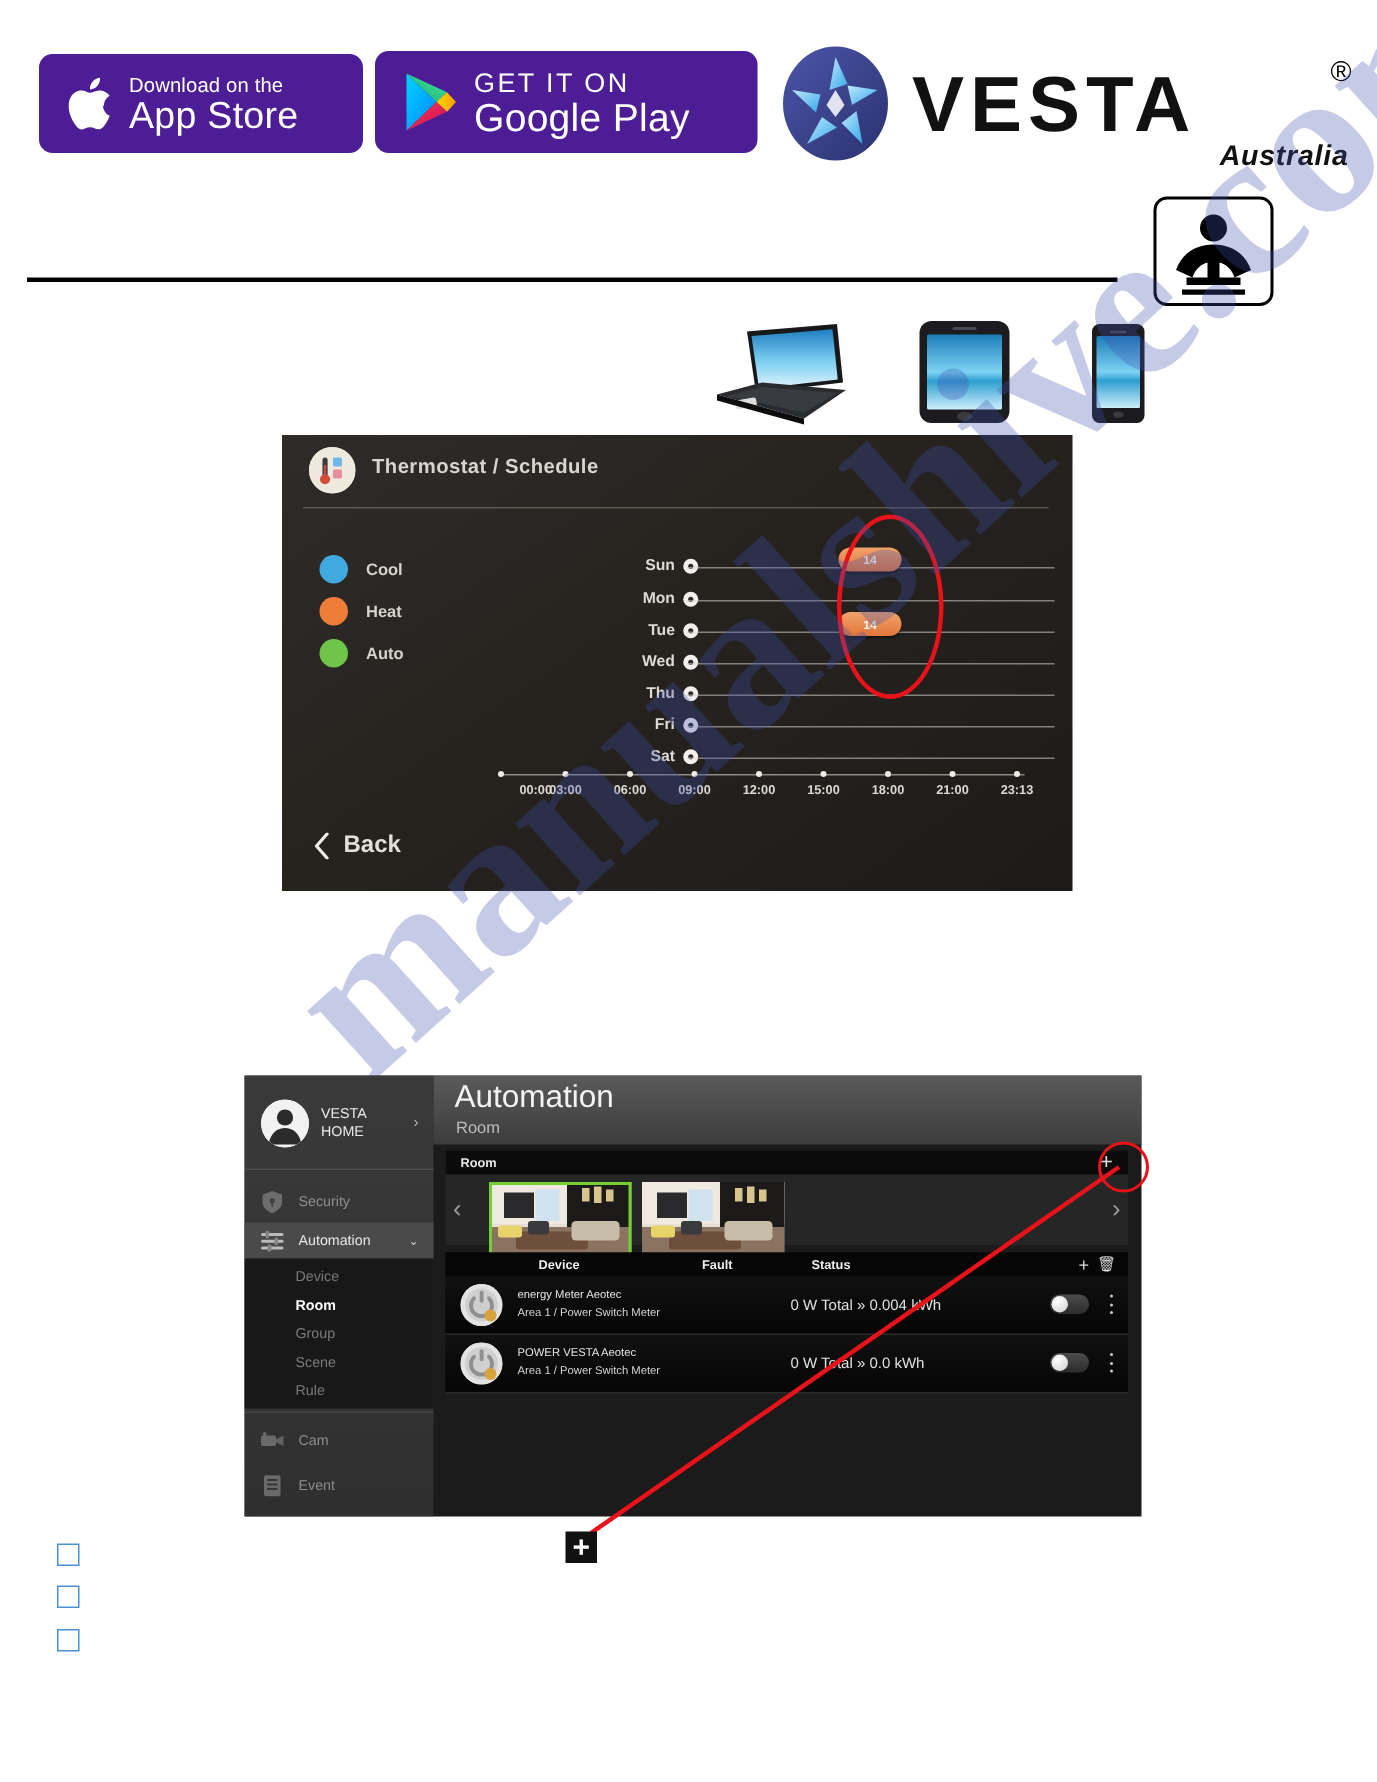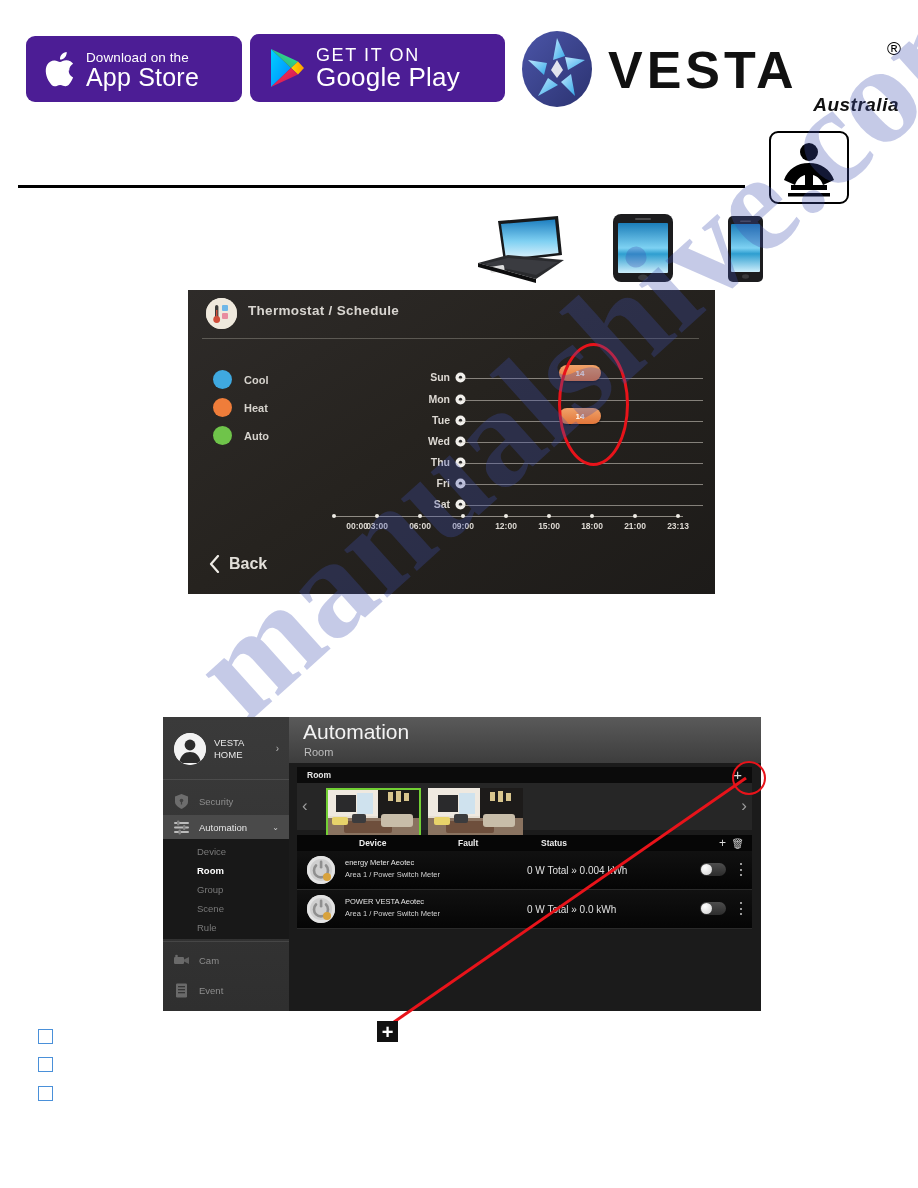--- a/index.html
+++ b/index.html
@@ -618,21 +618,21 @@
         </div>
         <div class="room-caption">
           <span>kitchen</span>
         </div>
       </div>
     </div>
 
     <div id="device-panel">
       <div id="device-head">
         <span class="dev-col" style="left:62px;">Device</span>
-        <span class="dev-col" style="left:161px;">Fault</span>
+        <span class="dev-col" style="left:171px;">Fault</span>
         <span class="dev-col" style="left:244px;">Status</span>
         <span id="dev-add-button">+</span>
         <span id="dev-del-button">🗑</span>
       </div>
 
       <div class="device-row" style="top:16px;">
         <span class="device-icon">
           <svg viewBox="0 0 28 28">
               <circle cx="14" cy="14" r="14" fill="#e3e3e3"></circle>
               <circle cx="14" cy="14" r="11" fill="#cfcfcf"></circle>

